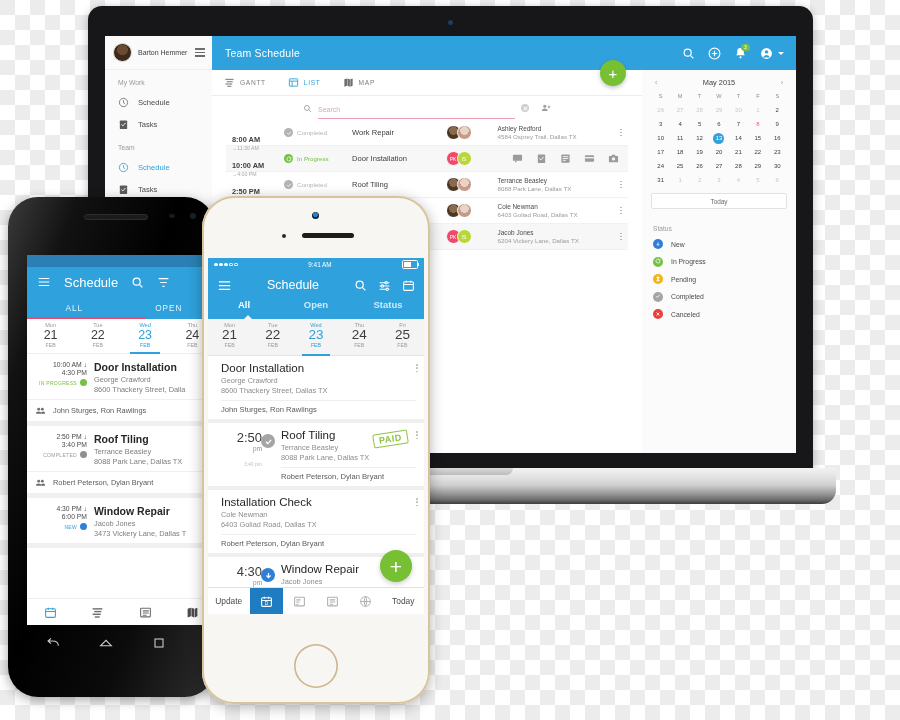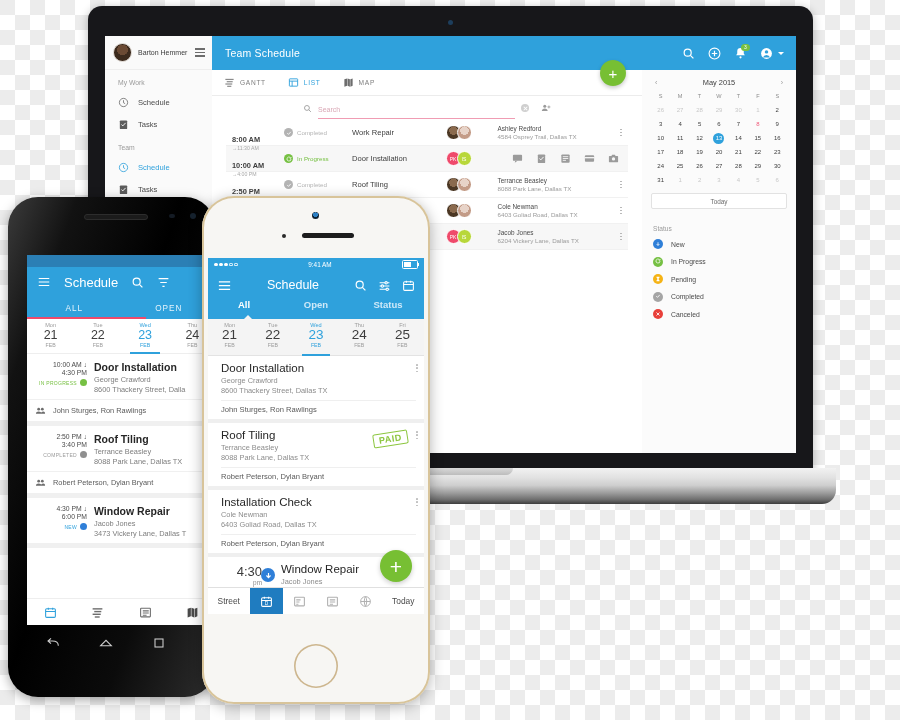--- a/index.html
+++ b/index.html
@@ -860,20 +860,30 @@
           <div class="ipc-foot">John Sturges, Ron Rawlings</div>
         </div>
         <div class="ipc-kebab">
             <i></i>
             <i></i>
             <i></i>
           </div>
       </div>
 
       <div class="ip-card">
+        <div class="ipc-left">
+          <div class="ipc-time">2:50</div>
+          <div class="ipc-ampm">pm</div>
+          <div class="ipc-end">3:40 pm</div>
+          <div class="ipc-icon" style="background:#a5a5a5">
+            <svg viewBox="0 0 24 24" fill="none" stroke="#fff" stroke-width="3.4">
+                <path d="M5 12.5l5 5 9-10"></path>
+              </svg>
+          </div>
+        </div>
         <div class="ipc-right">
           <div class="ipc-title">Roof Tiling</div>
           <div class="ipc-sub">Terrance Beasley</div>
           <div class="ipc-addr">8088 Park Lane, Dallas TX</div>
           <div class="ipc-foot">Robert Peterson, Dylan Bryant</div>
         </div>
         <div class="paid-stamp">PAID</div>
         <div class="ipc-kebab">
             <i></i>
             <i></i>
@@ -909,21 +919,21 @@
           <div class="ipc-title">Window Repair</div>
           <div class="ipc-sub">Jacob Jones</div>
           <div class="ipc-addr">6204 Vickery Lane, Dallas TX</div>
           <div class="ipc-foot">Henri Melton</div>
         </div>
       </div>
 
       <div class="ip-fab">+</div>
 
       <div class="ip-toolbar">
-        <div class="ip-tb-txt">Street</div>
+        <div class="ip-tb-txt">Update</div>
         <div class="ip-tb-ic on">
           <svg viewBox="0 0 24 24" fill="none" stroke="#fff" stroke-width="2">
               <rect x="3" y="5" width="18" height="16" rx="2"></rect>
               <path d="M3 10h18M8 3v4M16 3v4"></path>
               <text x="12" y="19" font-size="9" fill="#fff" text-anchor="middle" stroke="none">D</text>
             </svg>
         </div>
         <div class="ip-tb-ic">
           <svg viewBox="0 0 24 24" fill="none" stroke="#b0b0b0" stroke-width="2">
               <rect x="3" y="4" width="18" height="16" rx="1"></rect>

